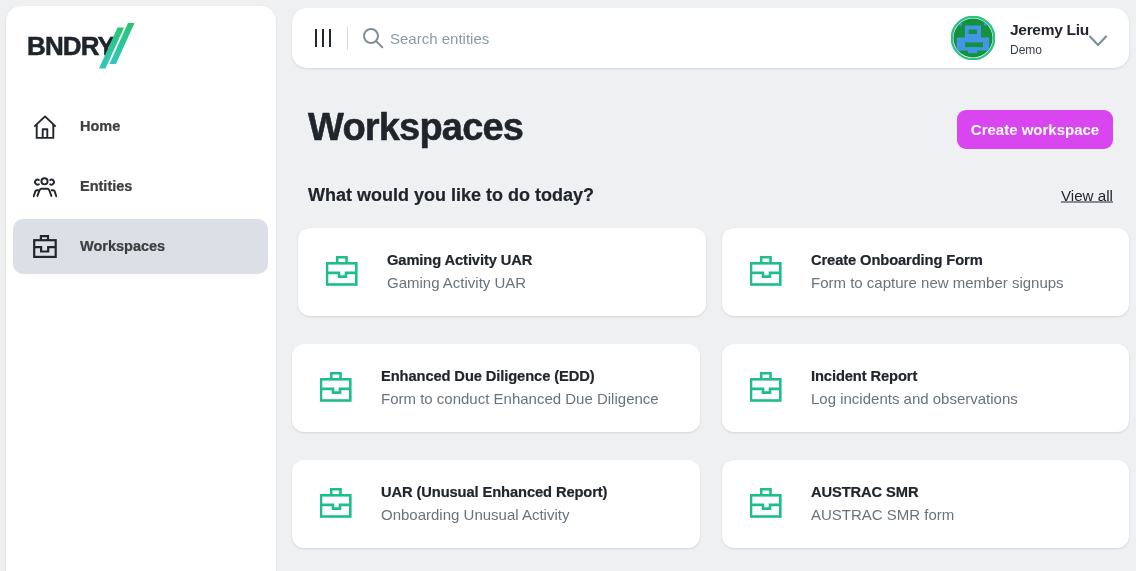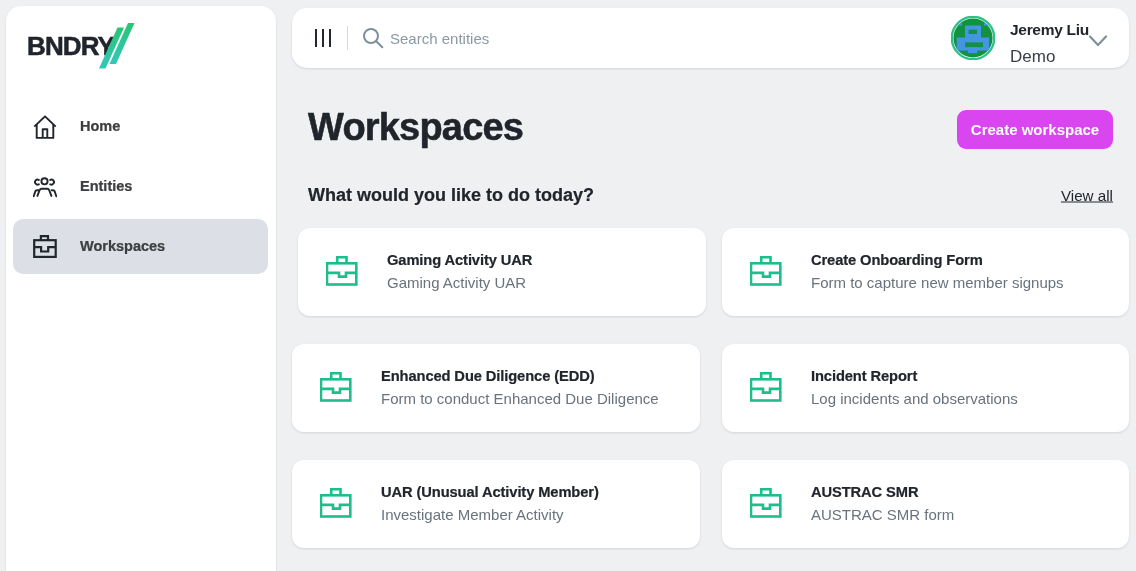--- a/index.html
+++ b/index.html
@@ -22,21 +22,21 @@
 .topbar { position:absolute; left:292px; top:8px; width:837px; height:60px;
   background:#fff; border-radius:15px; }
 .bars { position:absolute; left:22px; top:14px; }
 .tb-div { position:absolute; left:55px; top:18px; width:1px; height:24px; background:#d8dade; }
 .searchicon { position:absolute; left:68px; top:17px; }
 .searchtext { position:absolute; left:98px; top:30px; transform:translateY(-50%);
   font-size:15px; color:#8a99a5; }
 .avatar { position:absolute; left:659px; top:8px; width:44px; height:44px; }
 .user-names { position:absolute; left:718px; top:12px; }
 .user-names .nm { font-size:15.5px; font-weight:bold; color:#21252c; line-height:20px; letter-spacing:-.3px; white-space:nowrap; }
-.user-names .sub { font-size:17px; color:#3a4049; line-height:17px; margin-top:8px; }
+.user-names .sub { font-size:12px; color:#3a4049; line-height:17px; margin-top:2px; }
 .chev { position:absolute; left:796px; top:26.5px; }
 
 
 .h1 { position:absolute; left:308px; top:108px; font-size:38px; font-weight:bold;
   color:#20242b; letter-spacing:-.8px; line-height:1; -webkit-text-stroke:0.5px #20242b; }
 .create-btn { position:absolute; left:957px; top:110px; width:156px; height:39px;
   background:#d946ef; border-radius:9px; color:#fff; font-size:15px; font-weight:bold;
   display:flex; align-items:center; justify-content:center; }
 .subhead { position:absolute; left:308px; top:195px; transform:translateY(-50%);
   font-size:18px; font-weight:bold; color:#20242b; -webkit-text-stroke:0.2px #20242b; }
@@ -173,22 +173,22 @@
     </svg>
     <div class="tt">Incident Report</div>
     <div class="ds">Log incidents and observations</div>
   </div>
 <div class="card card-shadow" style="left:292px;top:460px;width:408px">
     <svg class="bc" width="34" height="34" viewBox="0 0 34 34" fill="none" stroke="#1dbd8c" stroke-width="2.6">
       <path d="M11.2 8.6 V3.2 H20.5 V8.6"></path>
       <rect x="1" y="9.3" width="29.3" height="21.2"></rect>
       <path d="M1 18.9 H13.0 V22.6 H20.0 V18.9 H30.3"></path>
     </svg>
-    <div class="tt">UAR (Unusual Activity Member)</div>
-    <div class="ds">Investigate Member Activity</div>
+    <div class="tt">UAR (Unusual Enhanced Report)</div>
+    <div class="ds">Onboarding Unusual Activity</div>
   </div>
 <div class="card card-shadow" style="left:722px;top:460px;width:407px">
     <svg class="bc" width="34" height="34" viewBox="0 0 34 34" fill="none" stroke="#1dbd8c" stroke-width="2.6">
       <path d="M11.2 8.6 V3.2 H20.5 V8.6"></path>
       <rect x="1" y="9.3" width="29.3" height="21.2"></rect>
       <path d="M1 18.9 H13.0 V22.6 H20.0 V18.9 H30.3"></path>
     </svg>
     <div class="tt">AUSTRAC SMR</div>
     <div class="ds">AUSTRAC SMR form</div>
   </div>

